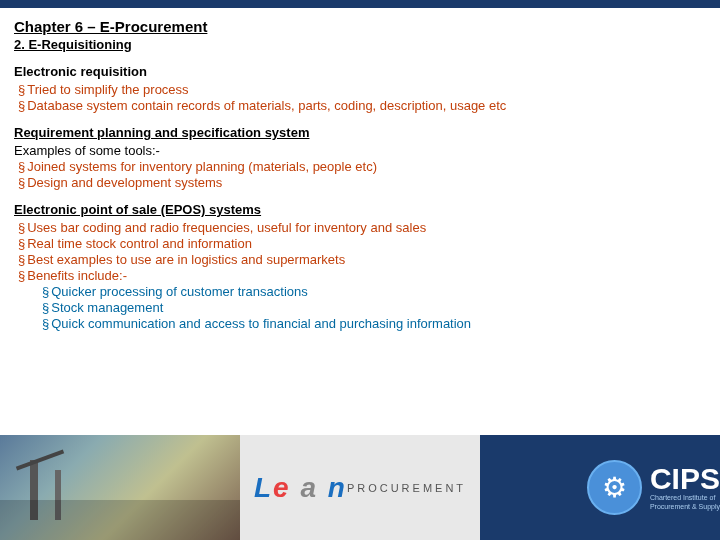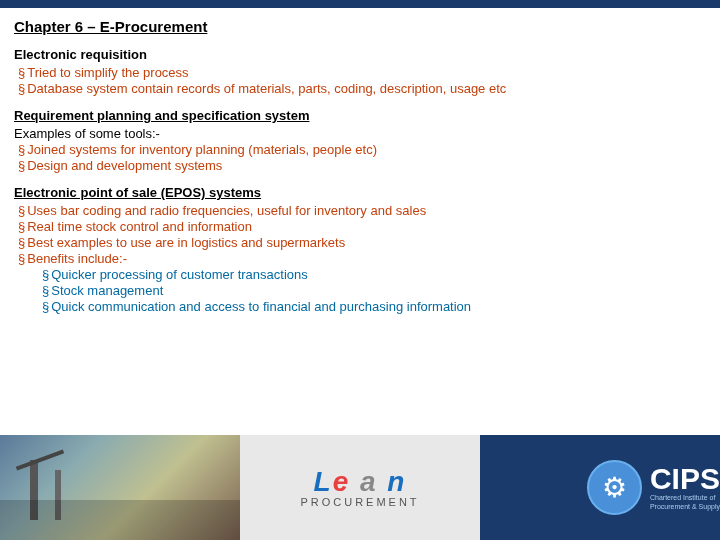--- a/index.html
+++ b/index.html
@@ -145,21 +145,21 @@
       height: 105px;
       background: #e8e8e8;
       display: flex;
       align-items: center;
       justify-content: center;
       position: relative;
     }
 
     .lean-logo {
       display: flex;
-      flex-direction: column;
+      flex-direction: row;
       align-items: center;
       justify-content: center;
     }
 
     .lean-logo-top {
       font-size: 28px;
       font-weight: bold;
       color: #1a6ec0;
       letter-spacing: 2px;
       font-style: italic;
@@ -232,20 +232,21 @@
   </style>
 </head>
 <body>
 
 <div class="top-bar"></div>
 
 <div class="content">
 
   <div class="paragraph-block">
     <div class="chapter-title">Chapter 6 – E-Procurement</div>
+    <div class="section-title">2. E-Requisitioning</div>
   </div>
 
   <div class="paragraph-block">
     <div class="subsection-title">Electronic requisition</div>
     <div class="bullet-item">Tried to simplify the process</div>
     <div class="bullet-item">Database system contain records of materials, parts, coding, description, usage etc</div>
   </div>
 
   <div class="paragraph-block">
     <div class="subsection-title underlined-text">Requirement planning and specification system</div>

